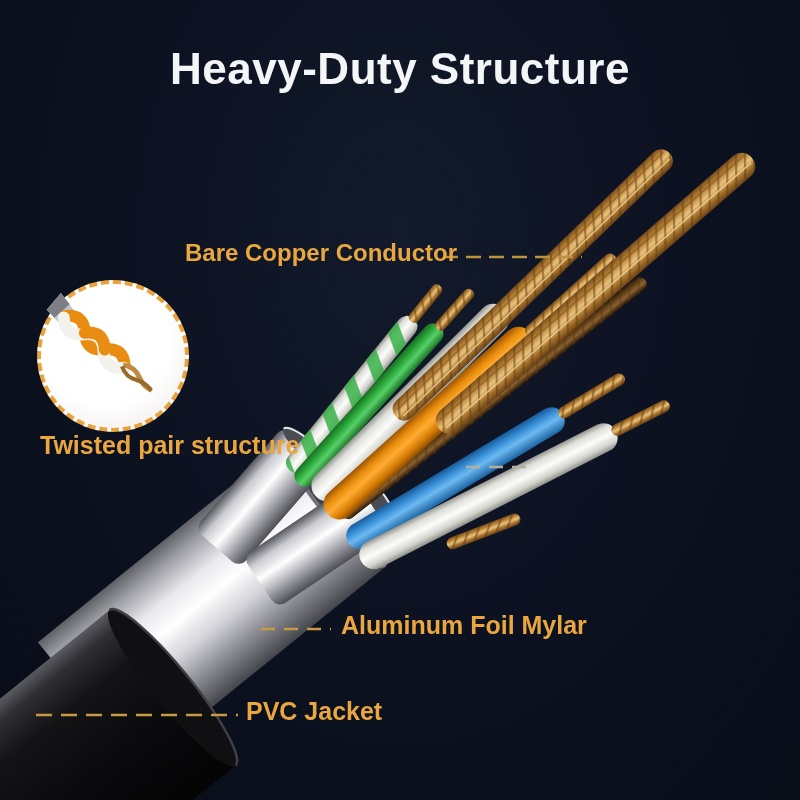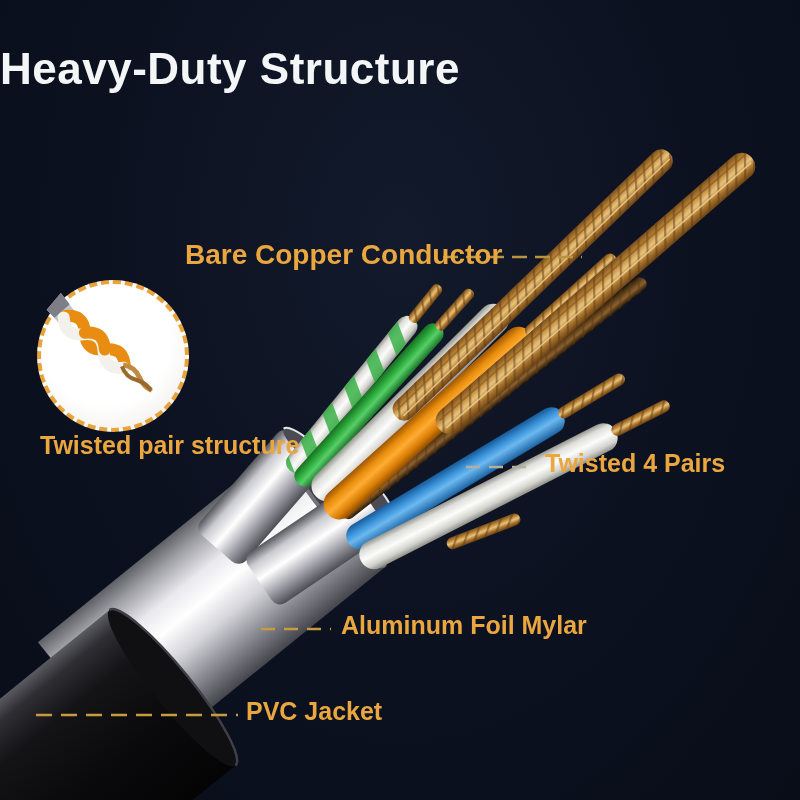--- a/index.html
+++ b/index.html
@@ -4,27 +4,27 @@
 <style>
   html,body{margin:0;padding:0;}
   body{
     width:800px;height:800px;position:relative;overflow:hidden;
     background:radial-gradient(ellipse at 50% 30%, #121a2b 0%, #0c1120 55%, #090d18 100%);
     font-family:"Liberation Sans", sans-serif;
   }
   .stage{position:absolute;inset:0;}
   .art{position:absolute;left:0;top:0;}
   .title{
-    position:absolute;top:44px;left:0;width:800px;
+    position:absolute;top:44px;left:0;width:800px;text-align:center;
     font-size:44px;font-weight:bold;letter-spacing:.5px;color:#f3f5f7;
   }
   .callout{
     position:absolute;color:#eaa63f;font-weight:bold;font-size:25px;white-space:nowrap;
   }
-  #lbl-bare{left:185px;top:239px;font-size:28px;}
+  #lbl-bare{left:185px;top:239px;font-size:24px;}
   #lbl-tps{left:40px;top:431px;text-align:right;}
   #lbl-t4p{left:545px;top:449px;}
   #lbl-alu{left:341px;top:611px;}
   #lbl-pvc{left:246px;top:697px;}
   .inset{
     position:absolute;left:37px;top:280px;width:144px;height:144px;
     background:radial-gradient(circle at 45% 40%, #ffffff 55%, #f1efec 85%, #e6e2dc 100%);
     border:4px dashed #e8a33d;border-radius:50%;
   }
   .inset svg{position:absolute;left:0;top:0;}
@@ -207,16 +207,15 @@
         <path d="M26,0 Q39,-14 52,0" stroke="#e98d12" stroke-width="12" fill="none" stroke-linecap="round"></path>
         <path d="M76,0 q10,-6 20,-1 q10,5 18,2" stroke="#c08a44" stroke-width="5" fill="none"></path>
         <path d="M76,2 q10,6 20,1 q10,-4 18,-1" stroke="#9a6a2c" stroke-width="4" fill="none"></path>
       </g>
     </svg>
   </div>
 
   <div class="title">Heavy-Duty Structure</div>
   <div class="callout" id="lbl-bare">Bare Copper Conductor</div>
   <div class="callout" id="lbl-tps">Twisted pair structure</div>
-  <div class="callout" id="lbl-t4p">Twisted 4 Pairs</div>
   <div class="callout" id="lbl-pvc">PVC Jacket</div>
   <div class="callout" id="lbl-alu">Aluminum Foil Mylar</div>
 </div>
 
 </body></html>

